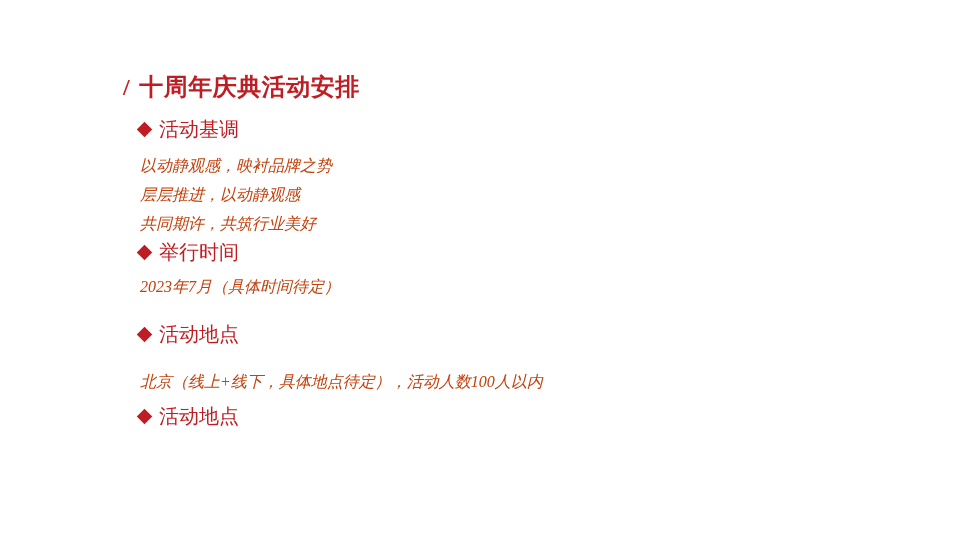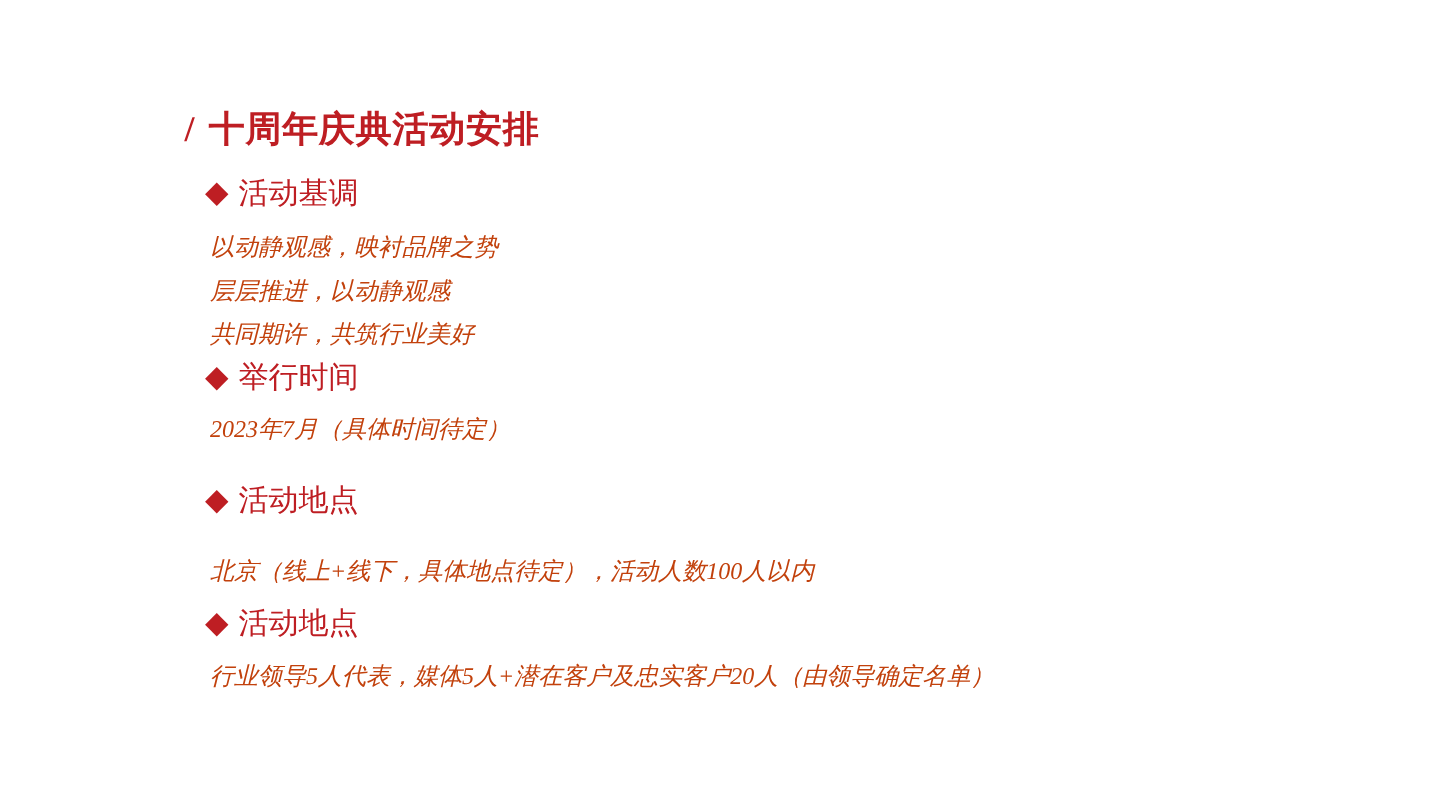--- a/index.html
+++ b/index.html
@@ -104,16 +104,15 @@
   </div>
   <div class="body-block body-3">
     <div class="line">北京（线上+线下，具体地点待定），活动人数100人以内</div>
   </div>
 
   <div class="section-heading heading-4">
     <span class="diamond"></span>
     <span>活动地点</span>
   </div>
   <div class="body-block body-4">
-    <div class="line">行业领导5人代表，媒体5人+潜在客户及忠实客户20人（由领导确定名单）</div>
   </div>
 
 </div>
 
 </body></html>

